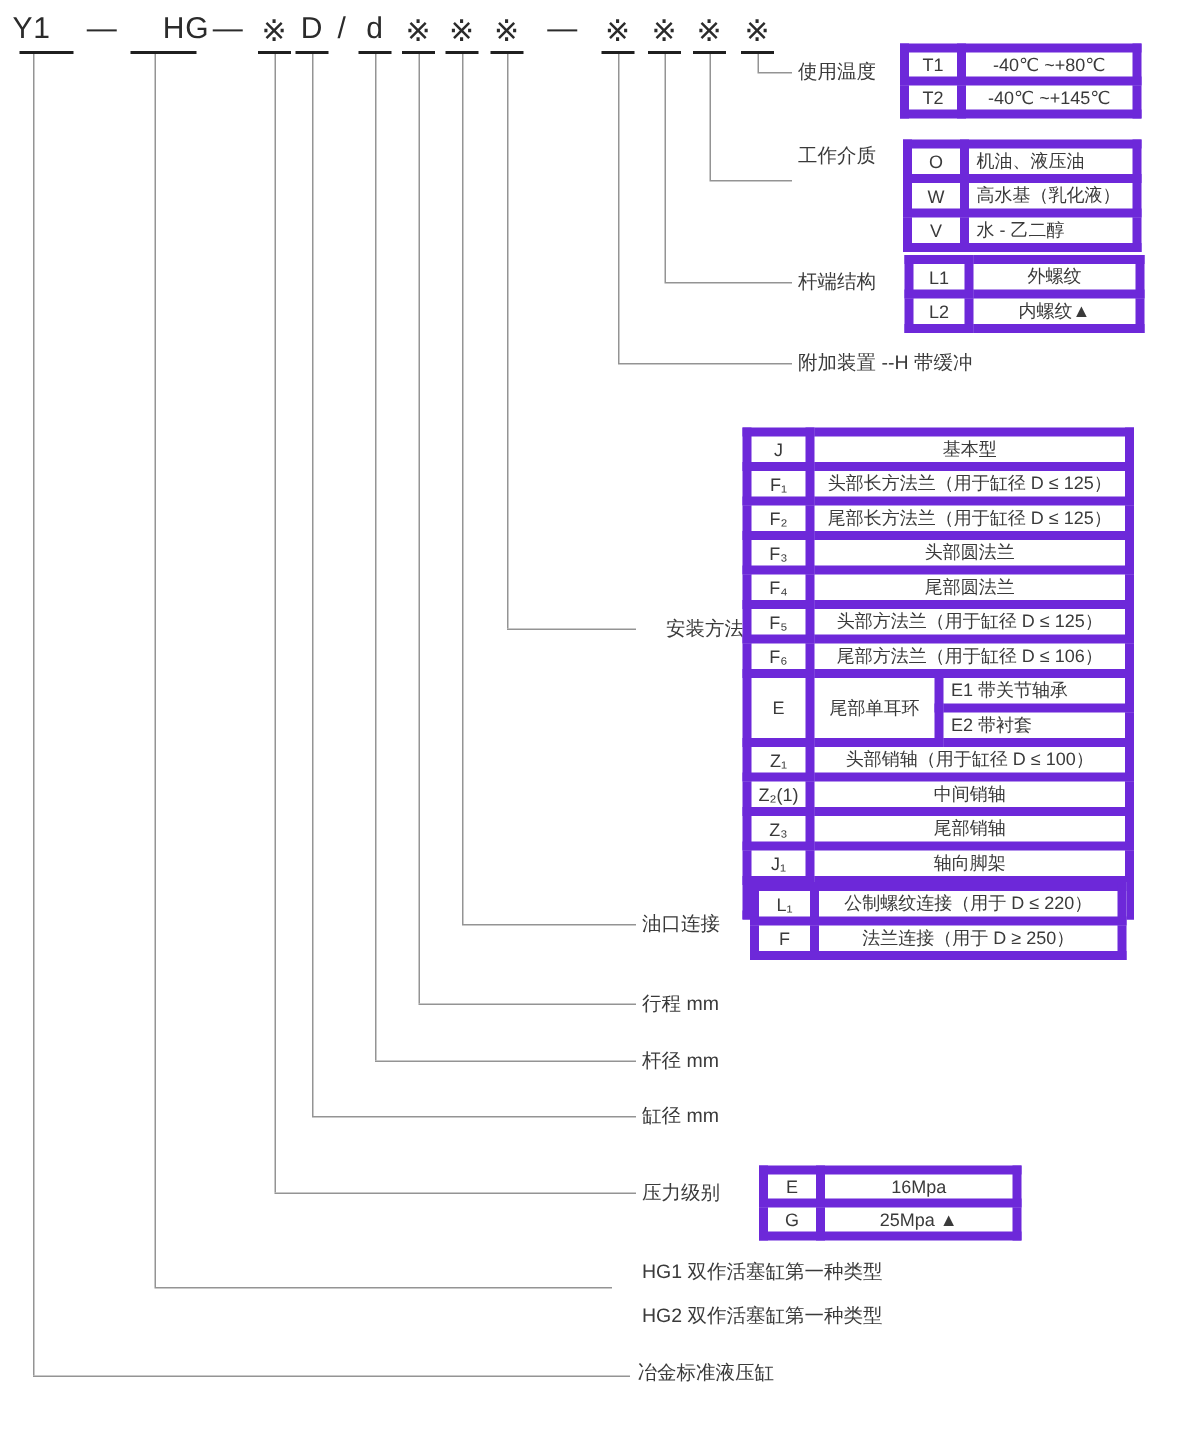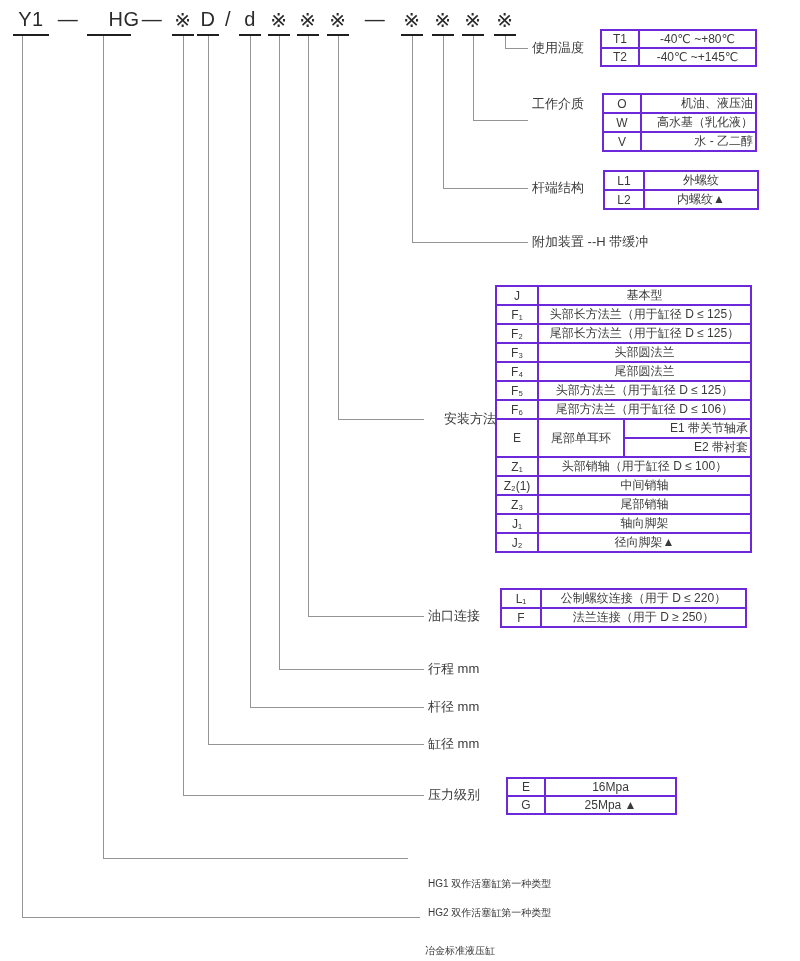--- a/index.html
+++ b/index.html
@@ -7,32 +7,32 @@
     width:800px; height:961px; position:relative; background:#ffffff;
     font-family:"Liberation Sans","DejaVu Sans",sans-serif; color:#3a3a3a;
     overflow:hidden;
   }
   .code-seg { position:absolute; top:8px; font-size:20px; color:#2b2b2b;
               transform:translateX(-50%); white-space:nowrap; letter-spacing:0.5px; }
   .ul { position:absolute; top:34px; height:2px; background:#1f1f1f; }
   .vl { position:absolute; width:1px; background:#949494; }
   .hl { position:absolute; height:1px; background:#949494; }
   .lbl { position:absolute; font-size:13px; white-space:nowrap; transform:translateY(-50%); color:#3a3a3a; }
-  .lbl-lg { font-size:10px;margin-top:36px; }
+  .lbl-lg { font-size:13px; }
   table.tbl { position:absolute; border-collapse:collapse; font-size:12px;
               color:#3a3a3a; table-layout:fixed; background:#fff; }
-  .tbl td { border:2px solid #6d28d9; text-align:center; padding:0 2px;
+  .tbl td { border:6px solid #6d28d9; text-align:center; padding:0 2px;
             height:16px; white-space:nowrap; overflow:hidden; }
   .tbl.mount td { height:17px; }
-  .tbl td.left { text-align:right; padding-left:5px; }
+  .tbl td.left { text-align:left; padding-left:5px; }
 </style>
 </head>
 <body>
 
-<span class="code-seg" style="left:31px">Y1</span>
+<span class="code-seg" style="left:21px">Y1</span>
 <span class="code-seg" style="left:68px">—</span>
 <span class="code-seg" style="left:124px">HG</span>
 <span class="code-seg" style="left:152px">—</span>
 <span class="code-seg" style="left:183px">※</span>
 <span class="code-seg" style="left:208px">D</span>
 <span class="code-seg" style="left:228px">/</span>
 <span class="code-seg" style="left:250px">d</span>
 <span class="code-seg" style="left:279px">※</span>
 <span class="code-seg" style="left:308px">※</span>
 <span class="code-seg" style="left:338px">※</span>

